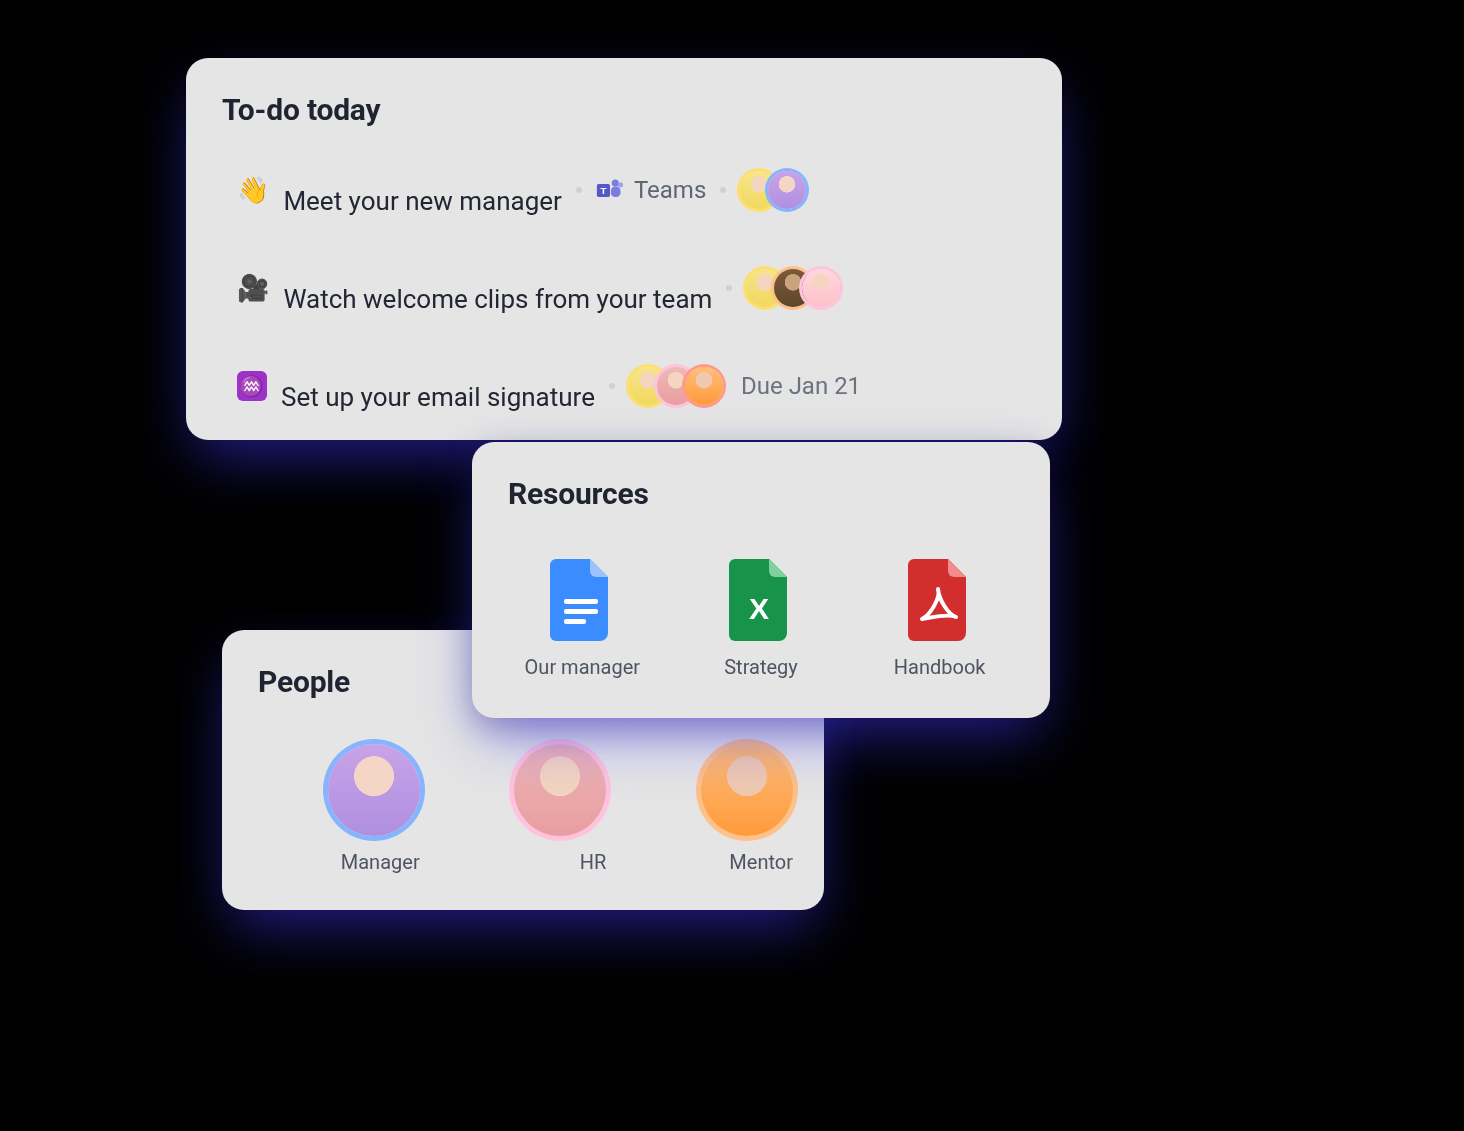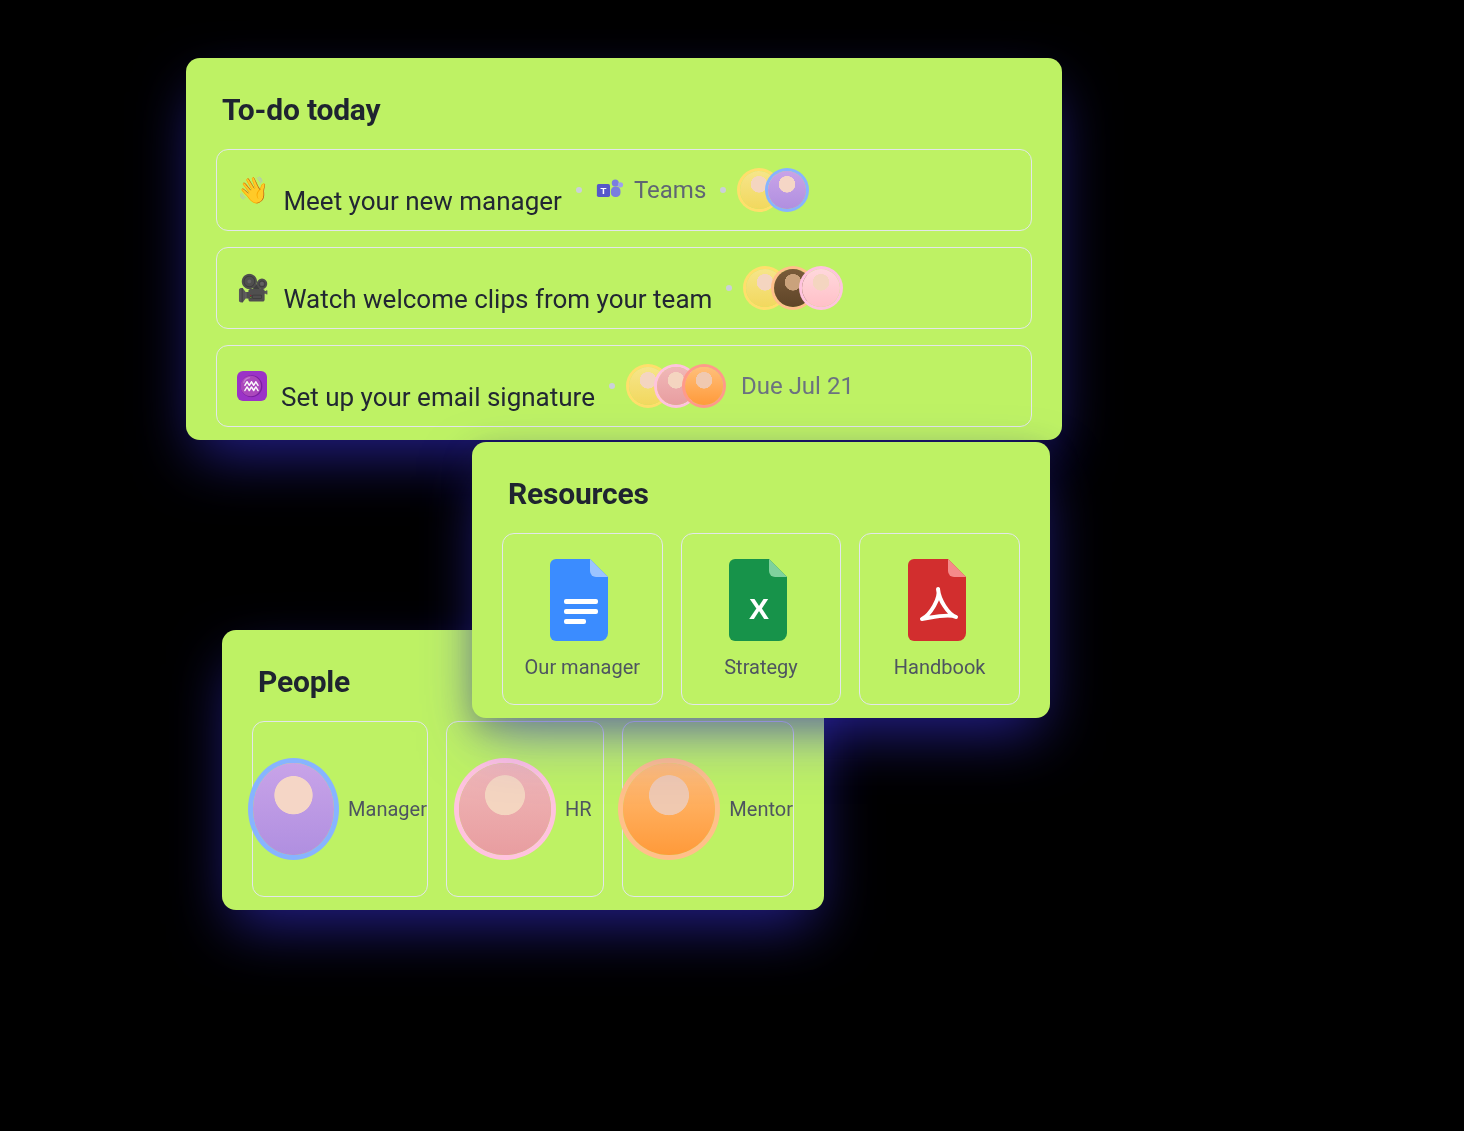--- a/index.html
+++ b/index.html
@@ -6,22 +6,22 @@
     body {
       background: #000;
       font-family: -apple-system, BlinkMacSystemFont, "Segoe UI", Roboto, Helvetica, Arial, sans-serif;
       width: 1464px;
       height: 1131px;
       position: relative;
       overflow: hidden;
     }
 
     .card {
-      background: #bef264;
-      border-radius: 14px;
+      background: #e5e5e5;
+      border-radius: 22px;
       position: absolute;
       box-shadow:
         0 24px 60px -10px rgba(66,56,255,0.55),
         0 10px 30px rgba(0,0,0,0.25);
       padding: 30px 30px 13px 30px;
     }
 
     .card-title {
       font-size: 30px;
       font-weight: 700;
@@ -134,22 +134,22 @@
     .people-grid {
       display: flex;
       gap: 18px;
     }
     .person-tile {
       border: 1px solid #e3e6eb;
       border-radius: 12px;
       width: 176px;
       height: 176px;
       display: flex;
-      flex-direction: row;
-      align-items: center;
+      flex-direction: column;
+      align-items: flex-end;
       justify-content: center;
       gap: 14px;
     }
     .person-tile .label {
       font-size: 20px;
       color: #4e5560;
     }
     .avatar-lg {
       width: 92px; height: 92px; border-radius: 50%;
     }
@@ -204,21 +204,21 @@
 
     <div class="todo-item">
       <span class="todo-emoji" style="background:#9b33c7;border-radius:6px;color:#fff;width:30px;height:30px;display:inline-flex;align-items:center;justify-content:center;font-size:20px">♒</span>
       <span class="todo-title">Set up your email signature</span>
       <span class="dot-sep"></span>
       <span class="avatar-stack">
         <span class="avatar ring-yellow avbg-3"></span>
         <span class="avatar ring-pink avbg-2"></span>
         <span class="avatar ring-red avbg-6"></span>
       </span>
-      <span class="due-text">Due Jul 21</span>
+      <span class="due-text">Due Jan 21</span>
     </div>
 
   </div>
 </div>
 
 <div class="card resources-card">
   <div class="card-title">Resources</div>
   <div class="resource-grid">
 
     <div class="resource-tile">

